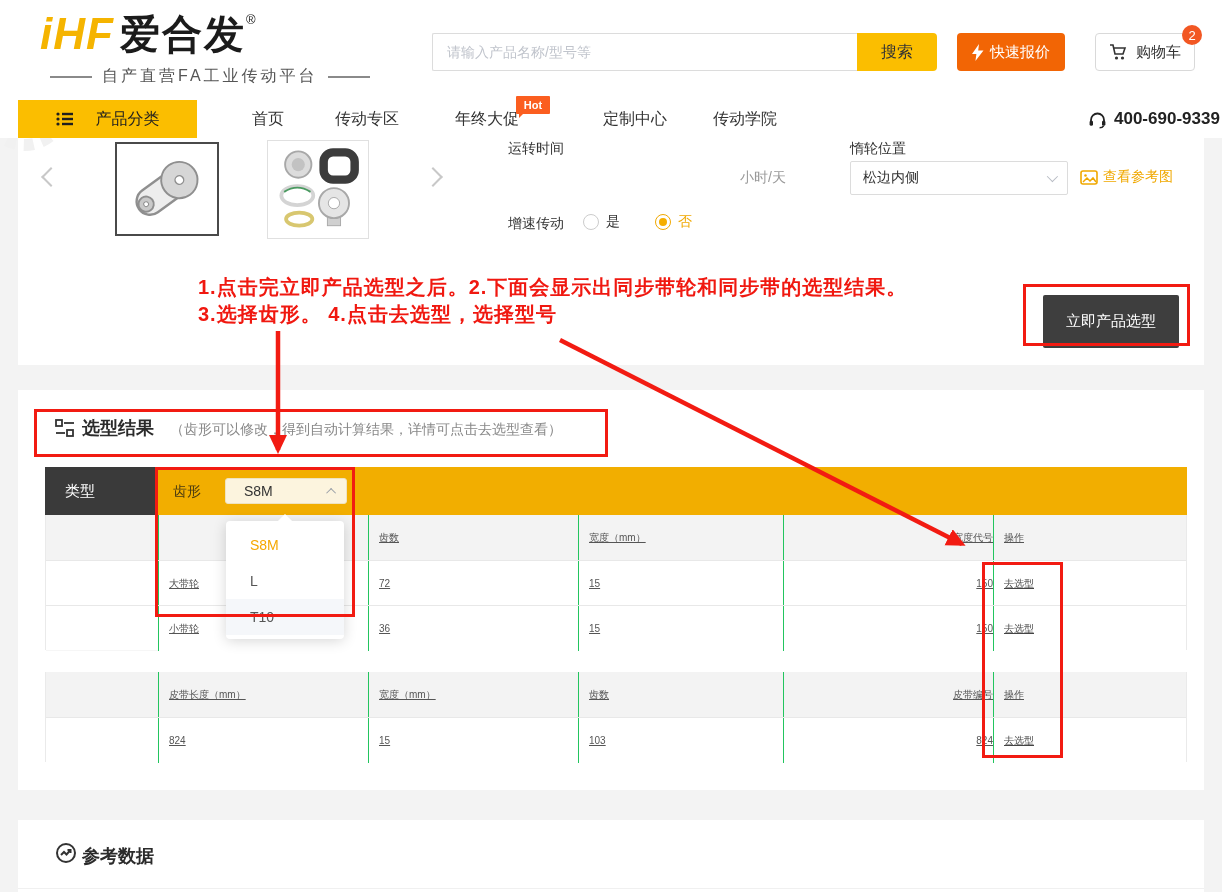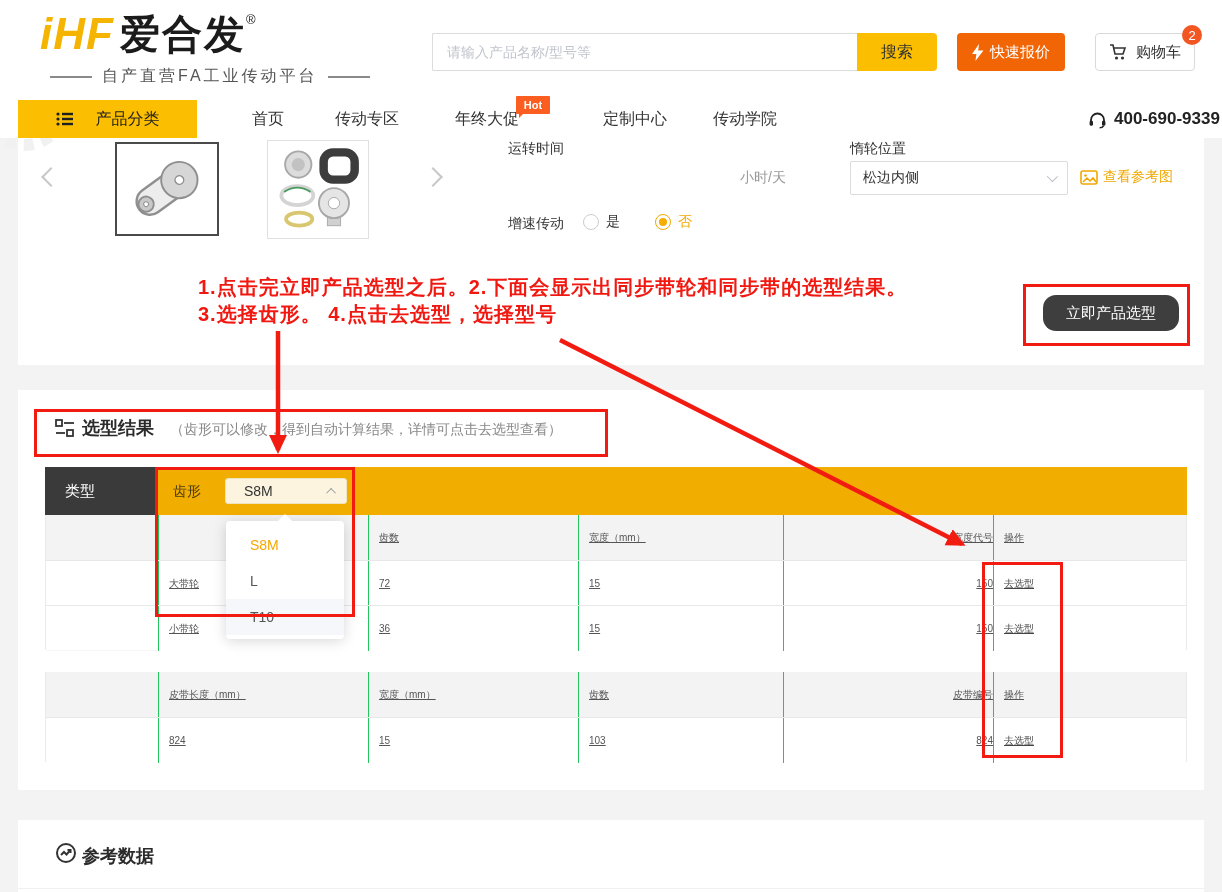--- a/index.html
+++ b/index.html
@@ -62,21 +62,21 @@
 
   
   .red-note { position:absolute; left:198px; top:274px; color:#f01810; font-size:20px; font-weight:bold; line-height:27px; letter-spacing:1px; z-index:30; }
   .redrect { position:absolute; border:3px solid #f21b12; z-index:50; pointer-events:none; }
   .rect-submit { left:1023px; top:284px; width:167px; height:62px; }
   .rect-title  { left:34px;  top:409px; width:574px; height:48px; }
   .rect-dd     { left:155px; top:467px; width:200px; height:150px; }
   .rect-col    { left:982px; top:562px; width:81px;  height:196px; }
   .arrows { position:absolute; left:0; top:0; z-index:60; pointer-events:none; }
 
-  .btn-submit { position:absolute; left:1043px; top:295px; width:136px; height:36px; background:#3e3e3e; color:#fff; font-size:15px; border-radius:13px; z-index:10; }
+  .btn-submit { position:absolute; left:1043px; top:295px; width:136px; height:53px; background:#3e3e3e; color:#fff; font-size:15px; border-radius:2px; z-index:10; }
 
   
   .sec-title { position:absolute; font-size:18px; font-weight:bold; color:#2b2b2b; }
   .sec-note { position:absolute; font-size:14px; color:#888; }
 
   .tbl { position:absolute; left:27px; width:1142px; border:1px solid #eaeaea; }
   .tbl1 { top:77px; height:183px; }
   .tbl2 { top:282px; height:90px; }
   .t-head { position:absolute; left:-1px; top:-1px; width:1142px; height:48px; background:#f2ae00; }
   .type-cell { position:absolute; left:0; top:0; width:112px; height:48px; background:#3a3a3a; color:#fff; font-size:15px; display:flex; align-items:center; padding-left:20px; }

